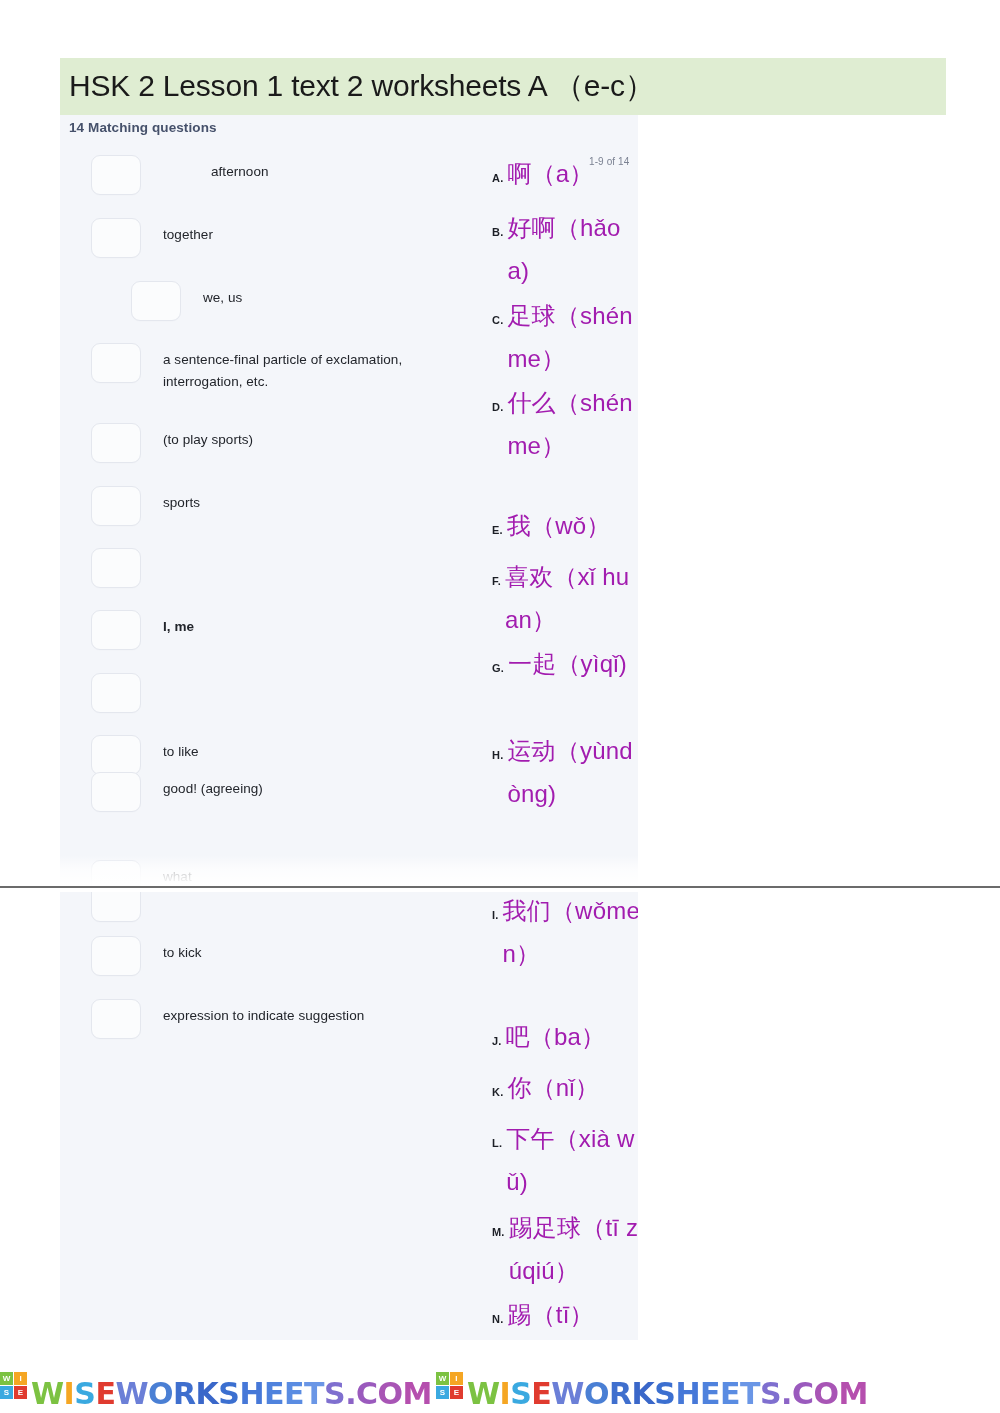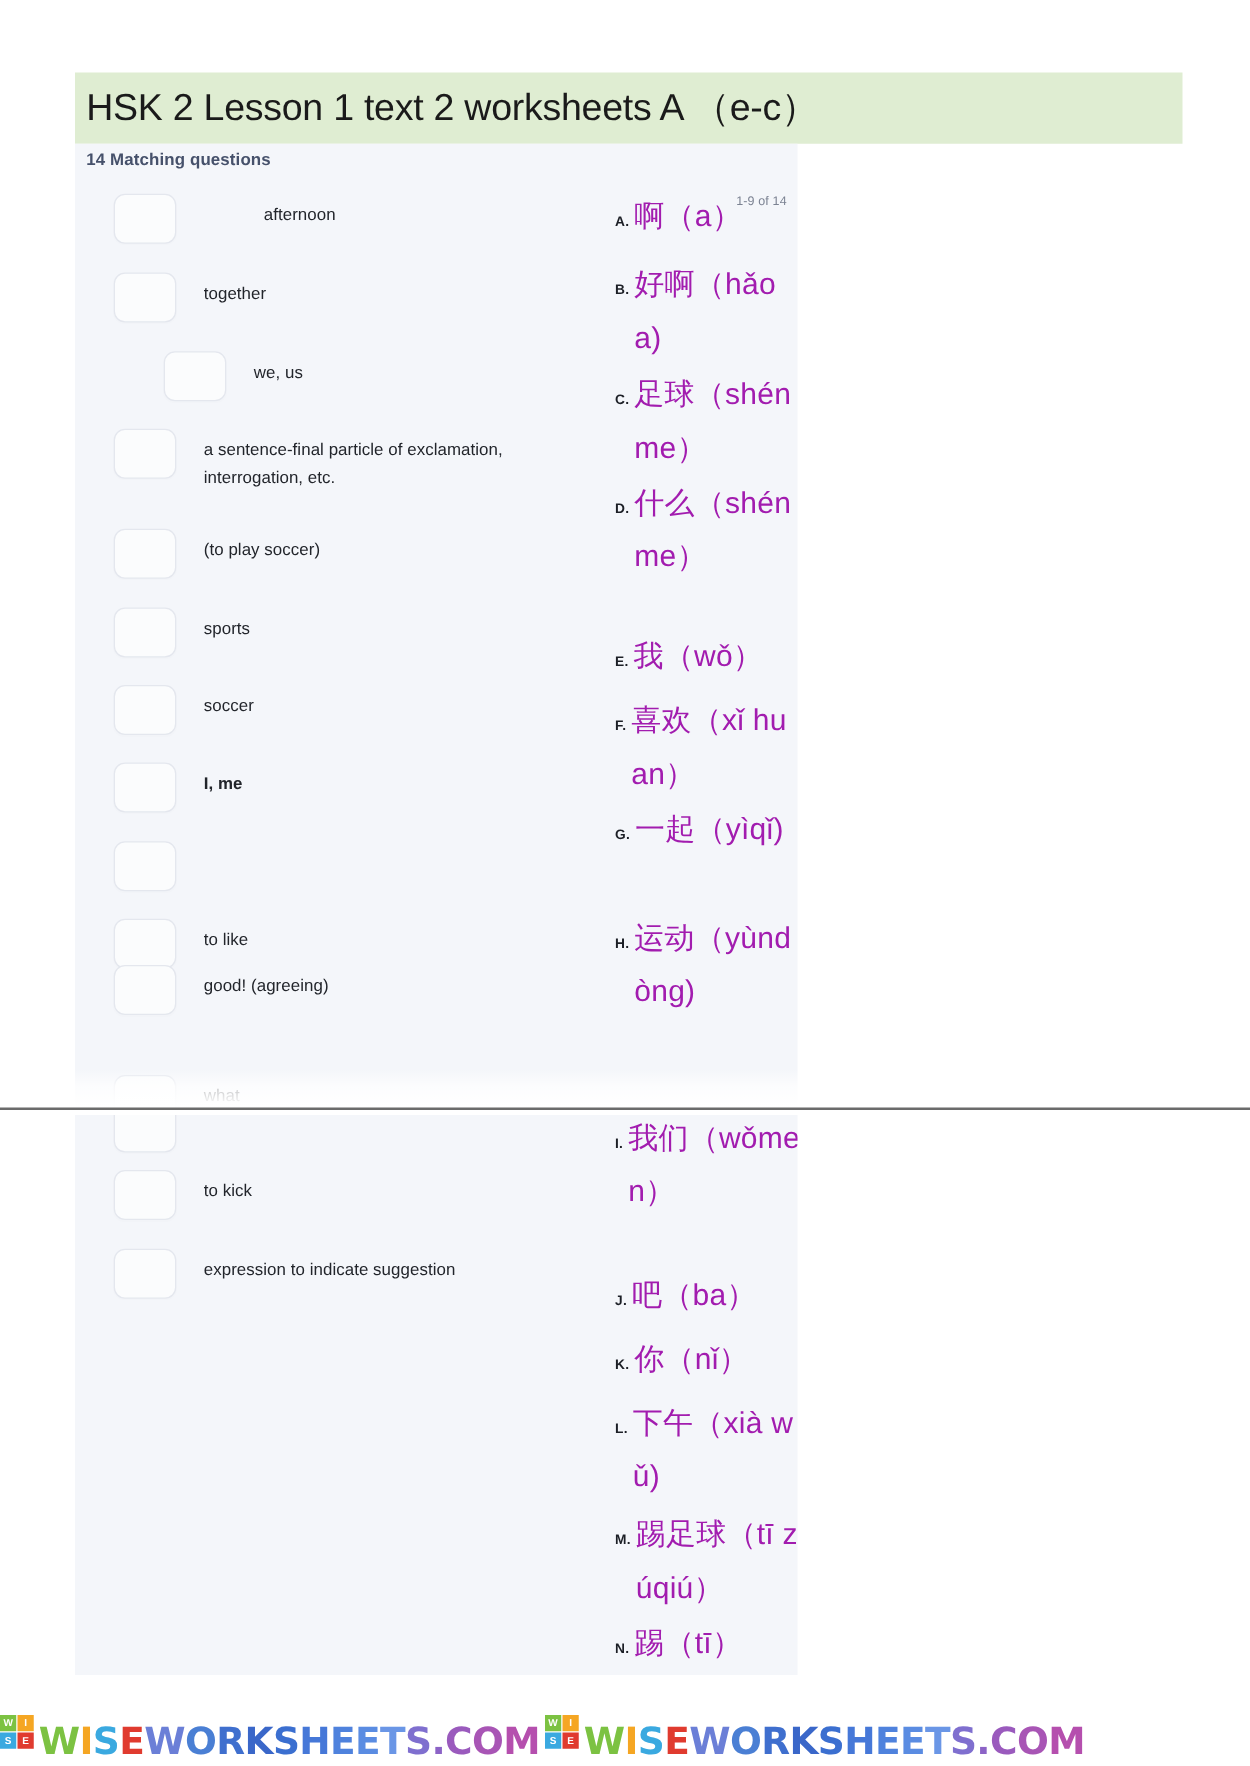--- a/index.html
+++ b/index.html
@@ -232,29 +232,28 @@
         <div class="prompt-row" style="top: 166px; padding-left: 40px;">
           <div class="ans-box"></div>
           <div class="prompt-text">we, us</div>
         </div>
         <div class="prompt-row" style="top: 228px;">
           <div class="ans-box"></div>
           <div class="prompt-text">a sentence-final particle of exclamation, interrogation, etc.</div>
         </div>
         <div class="prompt-row" style="top: 308px;">
           <div class="ans-box"></div>
-          <div class="prompt-text"> (to play soccer)</div>
+          <div class="prompt-text"> (to play sports)</div>
         </div>
         <div class="prompt-row" style="top: 371px;">
           <div class="ans-box"></div>
           <div class="prompt-text">sports</div>
         </div>
         <div class="prompt-row" style="top: 433px;">
           <div class="ans-box"></div>
-          <div class="prompt-text">soccer</div>
         </div>
         <div class="prompt-row" style="top: 495px; font-weight: bold;">
           <div class="ans-box"></div>
           <div class="prompt-text">I, me</div>
         </div>
         <div class="prompt-row" style="top: 558px;">
           <div class="ans-box"></div>
         </div>
         <div class="prompt-row" style="top: 620px;">
           <div class="ans-box"></div>

